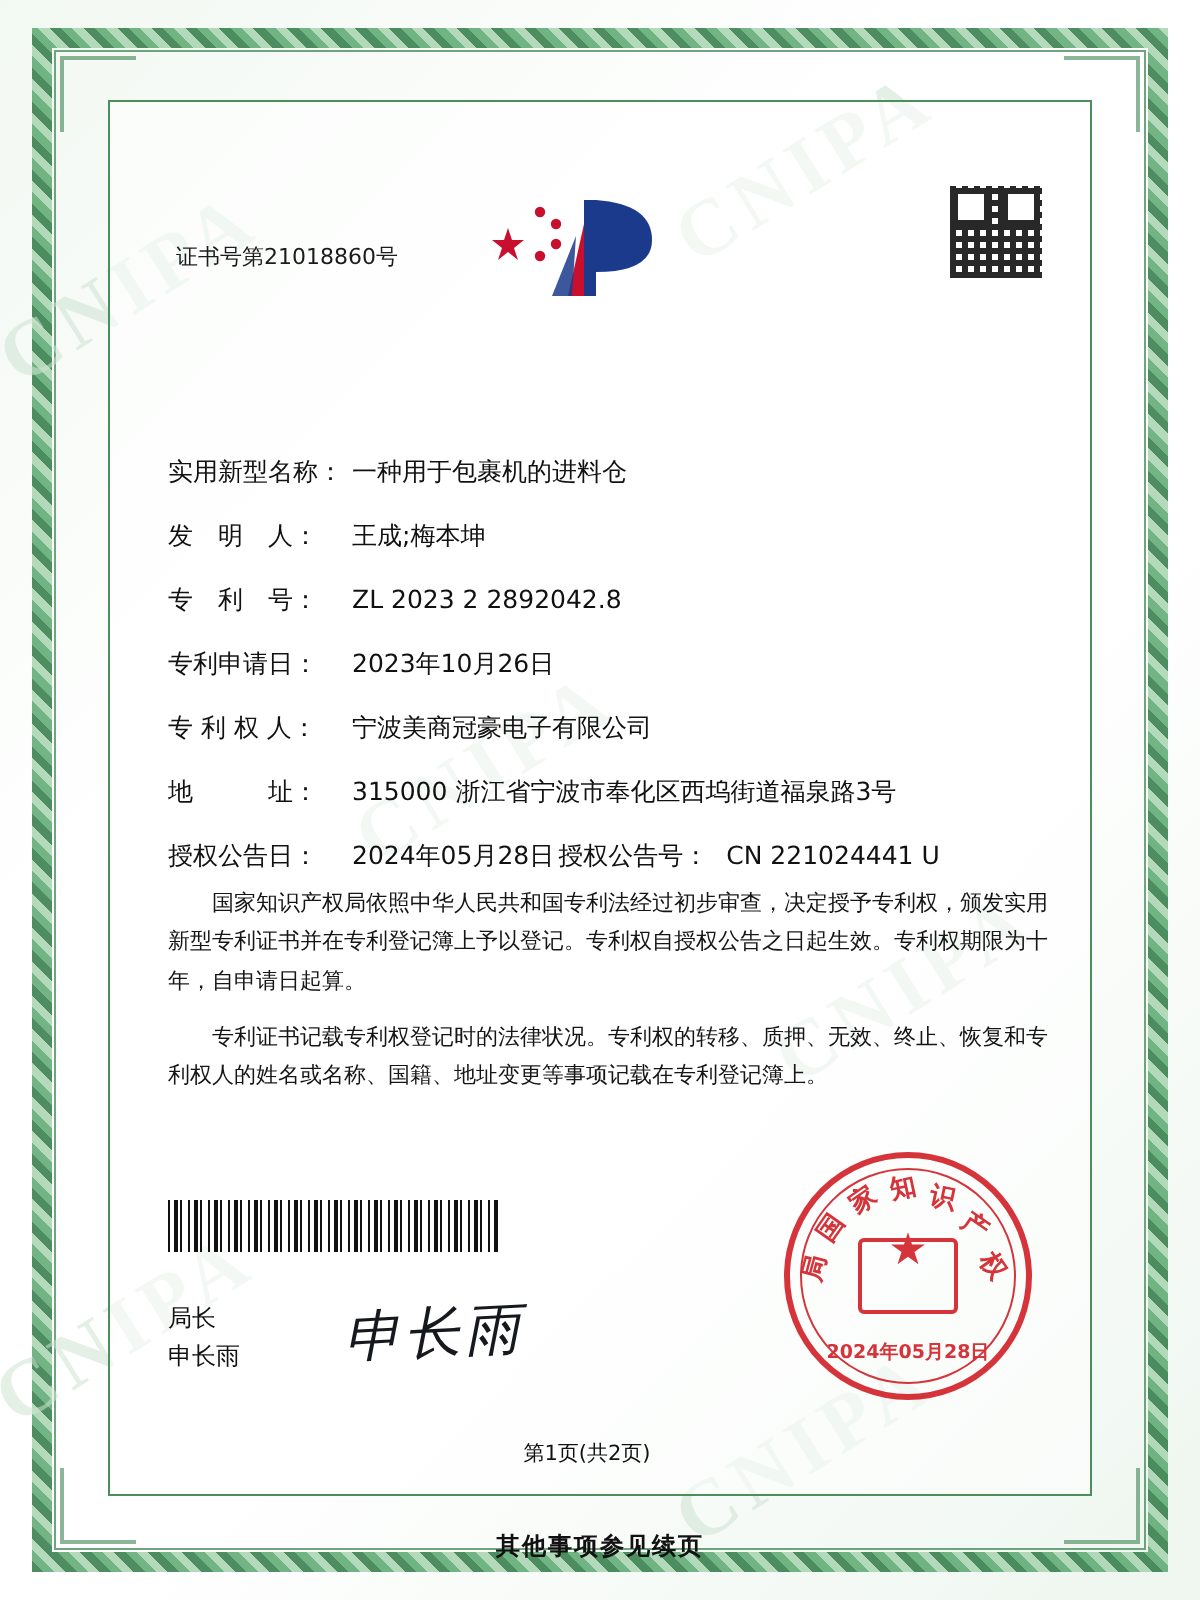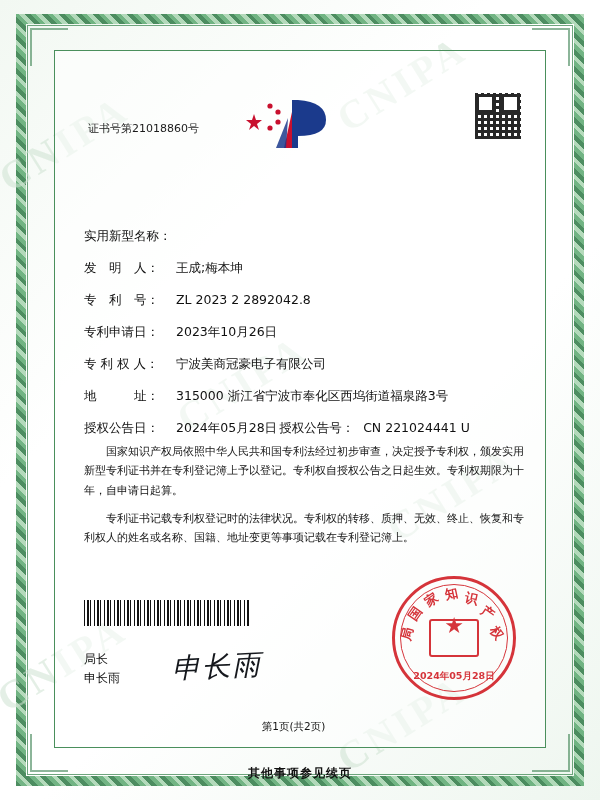--- a/index.html
+++ b/index.html
@@ -323,20 +323,21 @@
         <path d="M58 8 Q86 10 86 28 Q86 44 58 44 Z" fill="#1b3a8c"></path>
         <path d="M44 56 L52 20 L52 56 Z" fill="#c8102e"></path>
         <path d="M36 56 L48 26 L46 56 Z" fill="#1b3a8c" opacity="0.85"></path>
       </svg>
     </div>
 
 
     <div class="fields">
       <div class="field">
         <div class="label">实用新型名称：</div>
+        <div class="value">一种用于包裹机的进料仓</div>
       </div>
       <div class="field">
         <div class="label">发　明　人：</div>
         <div class="value">王成;梅本坤</div>
       </div>
       <div class="field">
         <div class="label">专　利　号：</div>
         <div class="value">ZL 2023 2 2892042.8</div>
       </div>
       <div class="field">

